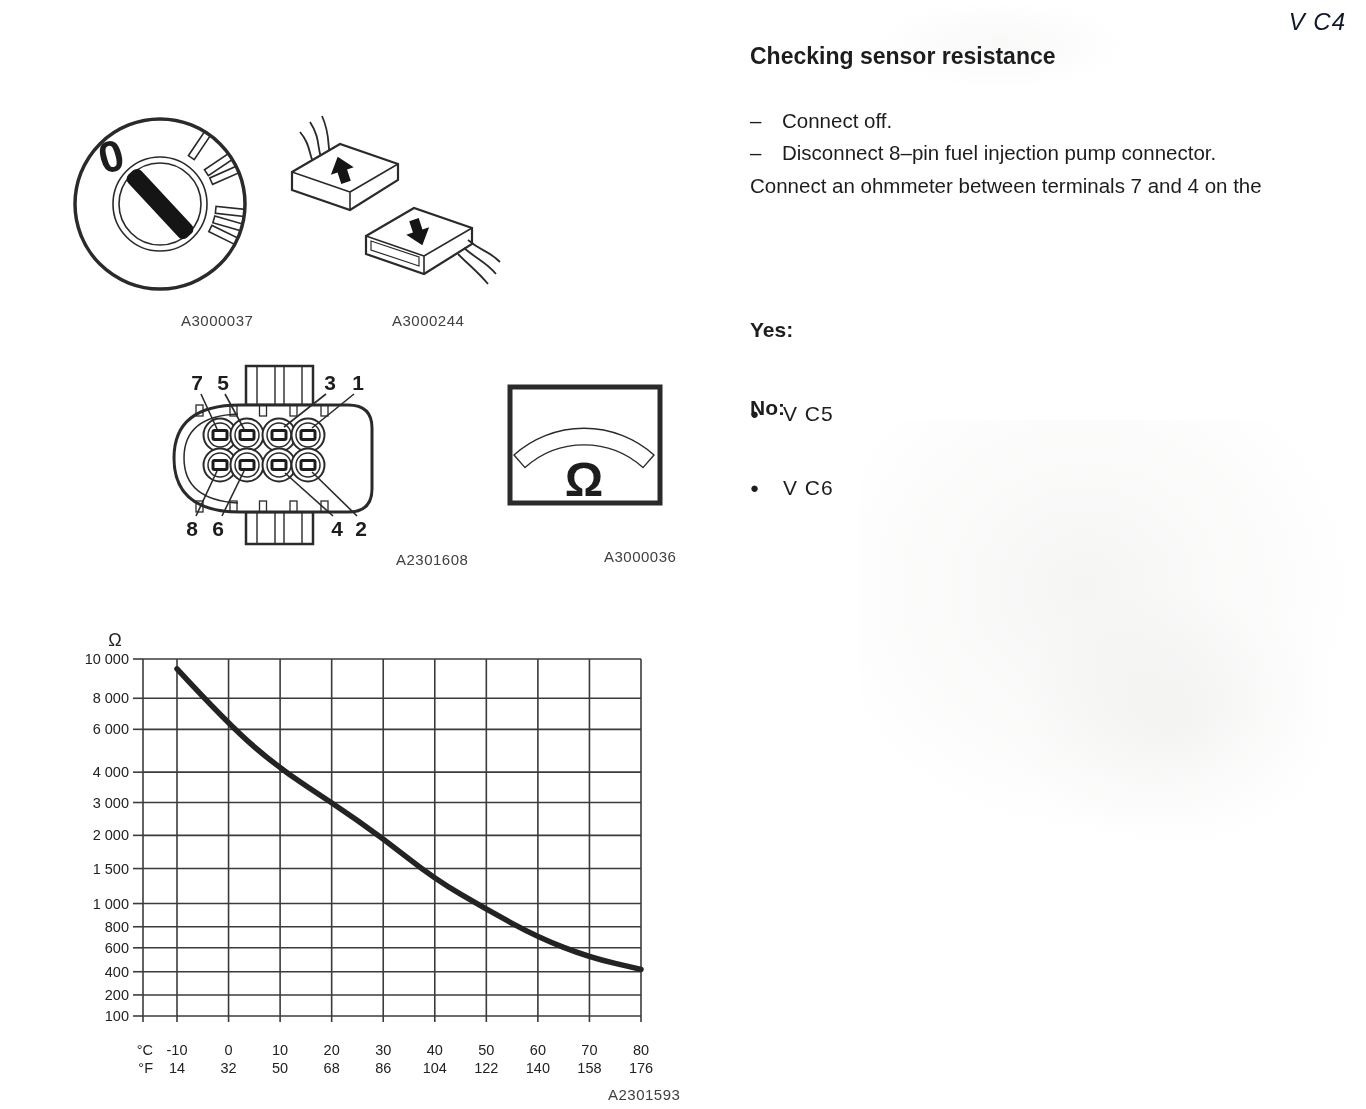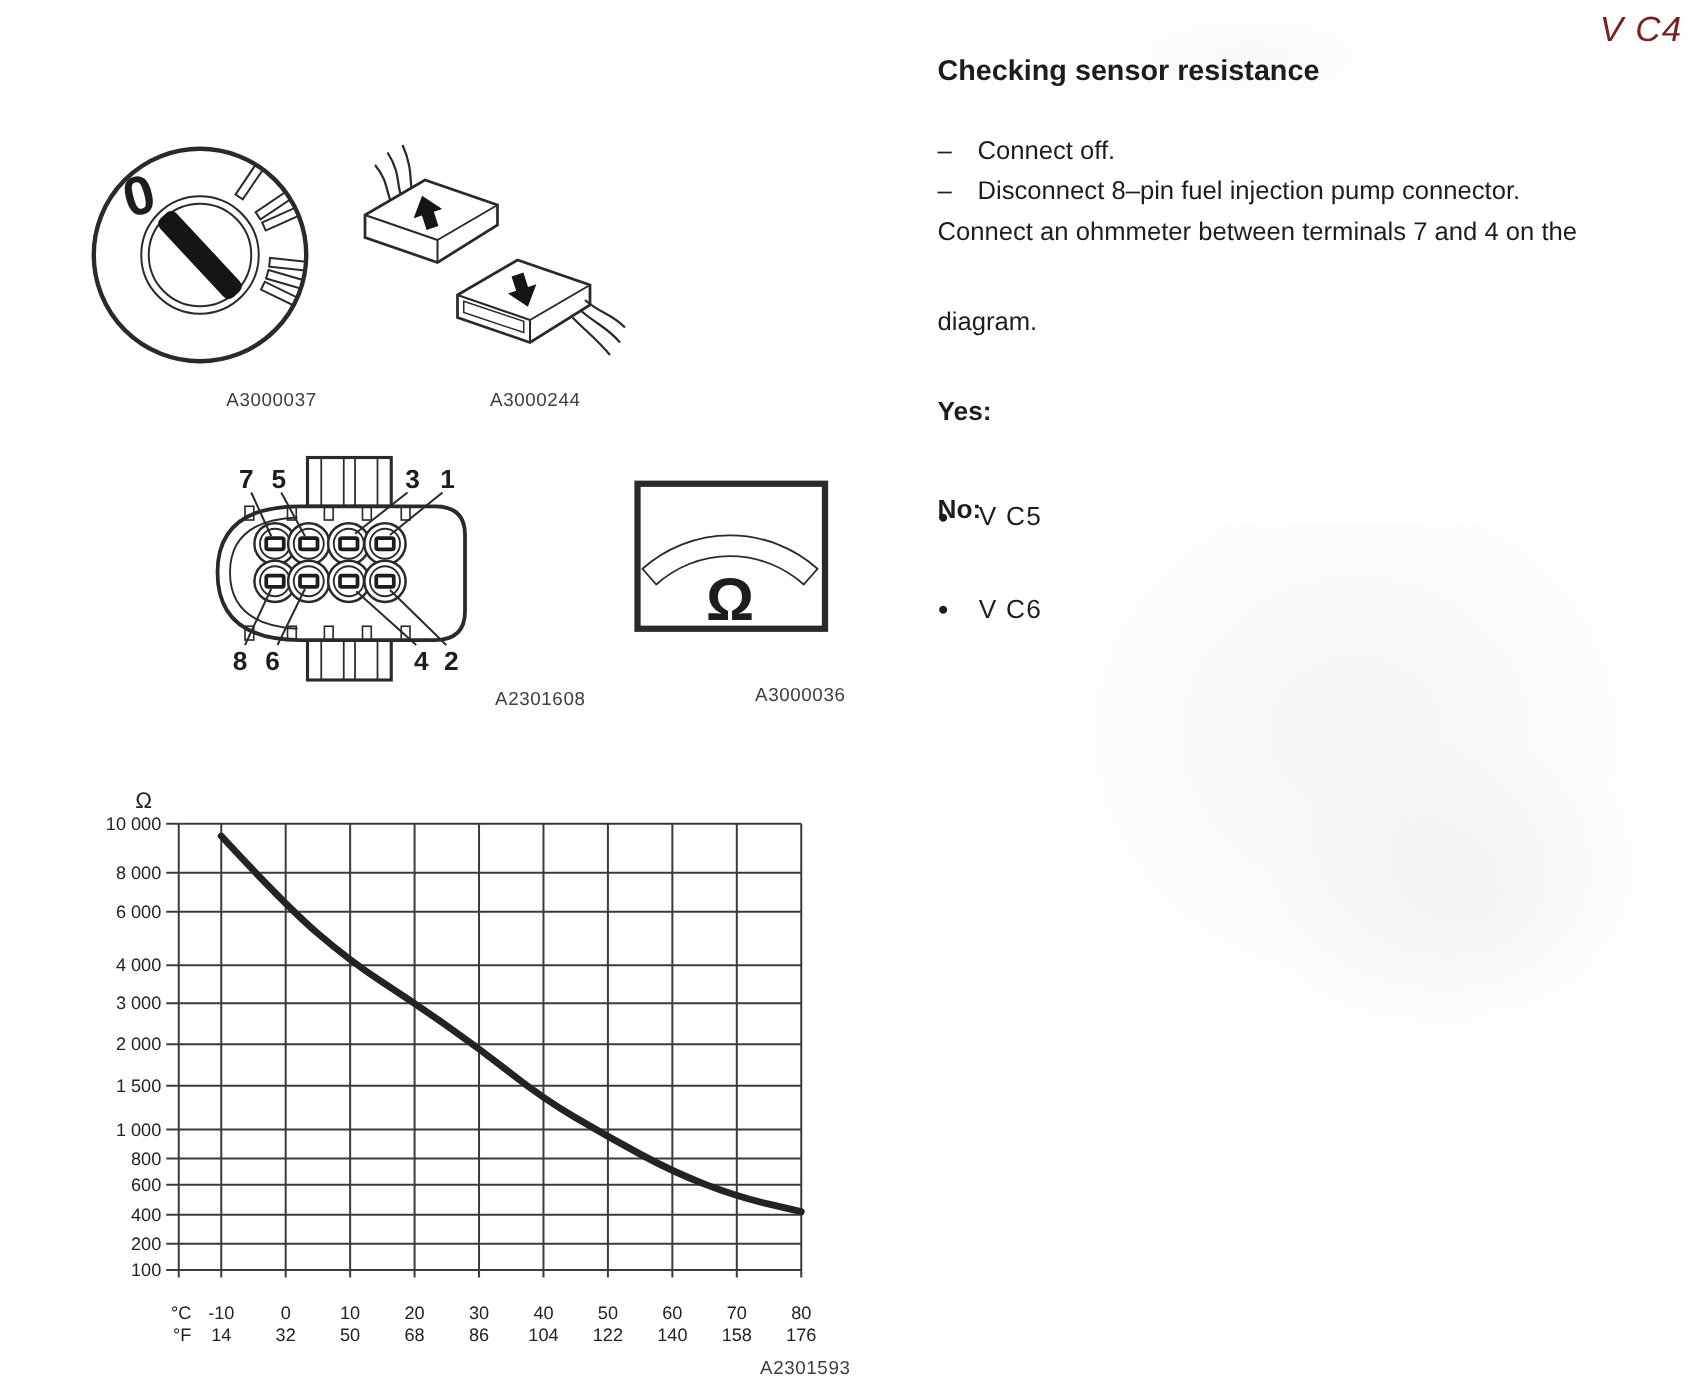--- a/index.html
+++ b/index.html
@@ -6,21 +6,21 @@
   body{
     width:1366px;height:1109px;position:relative;overflow:hidden;
     background:#ffffff;
     font-family:"Liberation Sans","DejaVu Sans",sans-serif;
     color:#1d1d1d;
   }
   .abs{position:absolute;}
   
   .page-code{
     position:absolute;top:8px;right:20px;
-    font-size:28px;font-style:italic;color:#7f1d1d;letter-spacing:1px;
+    font-size:24px;font-style:italic;color:#0f172a;letter-spacing:1px;
   }
   .rc{position:absolute;left:750px;white-space:nowrap;}
   .rc-heading{font-size:23px;font-weight:bold;line-height:28px;}
   .step{font-size:20.5px;line-height:30px;}
   .step .marker{display:inline-block;width:32px;}
   .para{font-size:20.5px;}
   .para .pline{line-height:31px;white-space:nowrap;}
   .blabel{font-size:21px;font-weight:bold;line-height:28px;}
   .brow{font-size:21px;font-weight:normal;line-height:28px;margin-top:48px;}
   .brow .dot{font-size:15px;display:inline-block;width:33px;vertical-align:2px;}
@@ -285,21 +285,20 @@
 </div>
 <div class="rc step" style="top:138px;">
   <span class="marker">–</span><span>Disconnect 8–pin fuel injection pump connector.</span>
 </div>
 
 <div class="rc para" style="top:170px;">
   <div class="pline">Connect an ohmmeter between terminals 7 and 4 on the</div>
 </div>
 
 <div class="rc para" style="top:242px;">
-  <div class="pline">diagram.</div>
 </div>
 
 <div class="rc blabel" style="top:316px;">Yes:</div>
 <div class="rc brow" style="top:352px;">
   <span class="dot">●</span><span class="btxt">V C5</span>
 </div>
 
 <div class="rc blabel" style="top:394px;">No:</div>
 <div class="rc brow" style="top:426px;">
   <span class="dot">●</span><span class="btxt">V C6</span>

